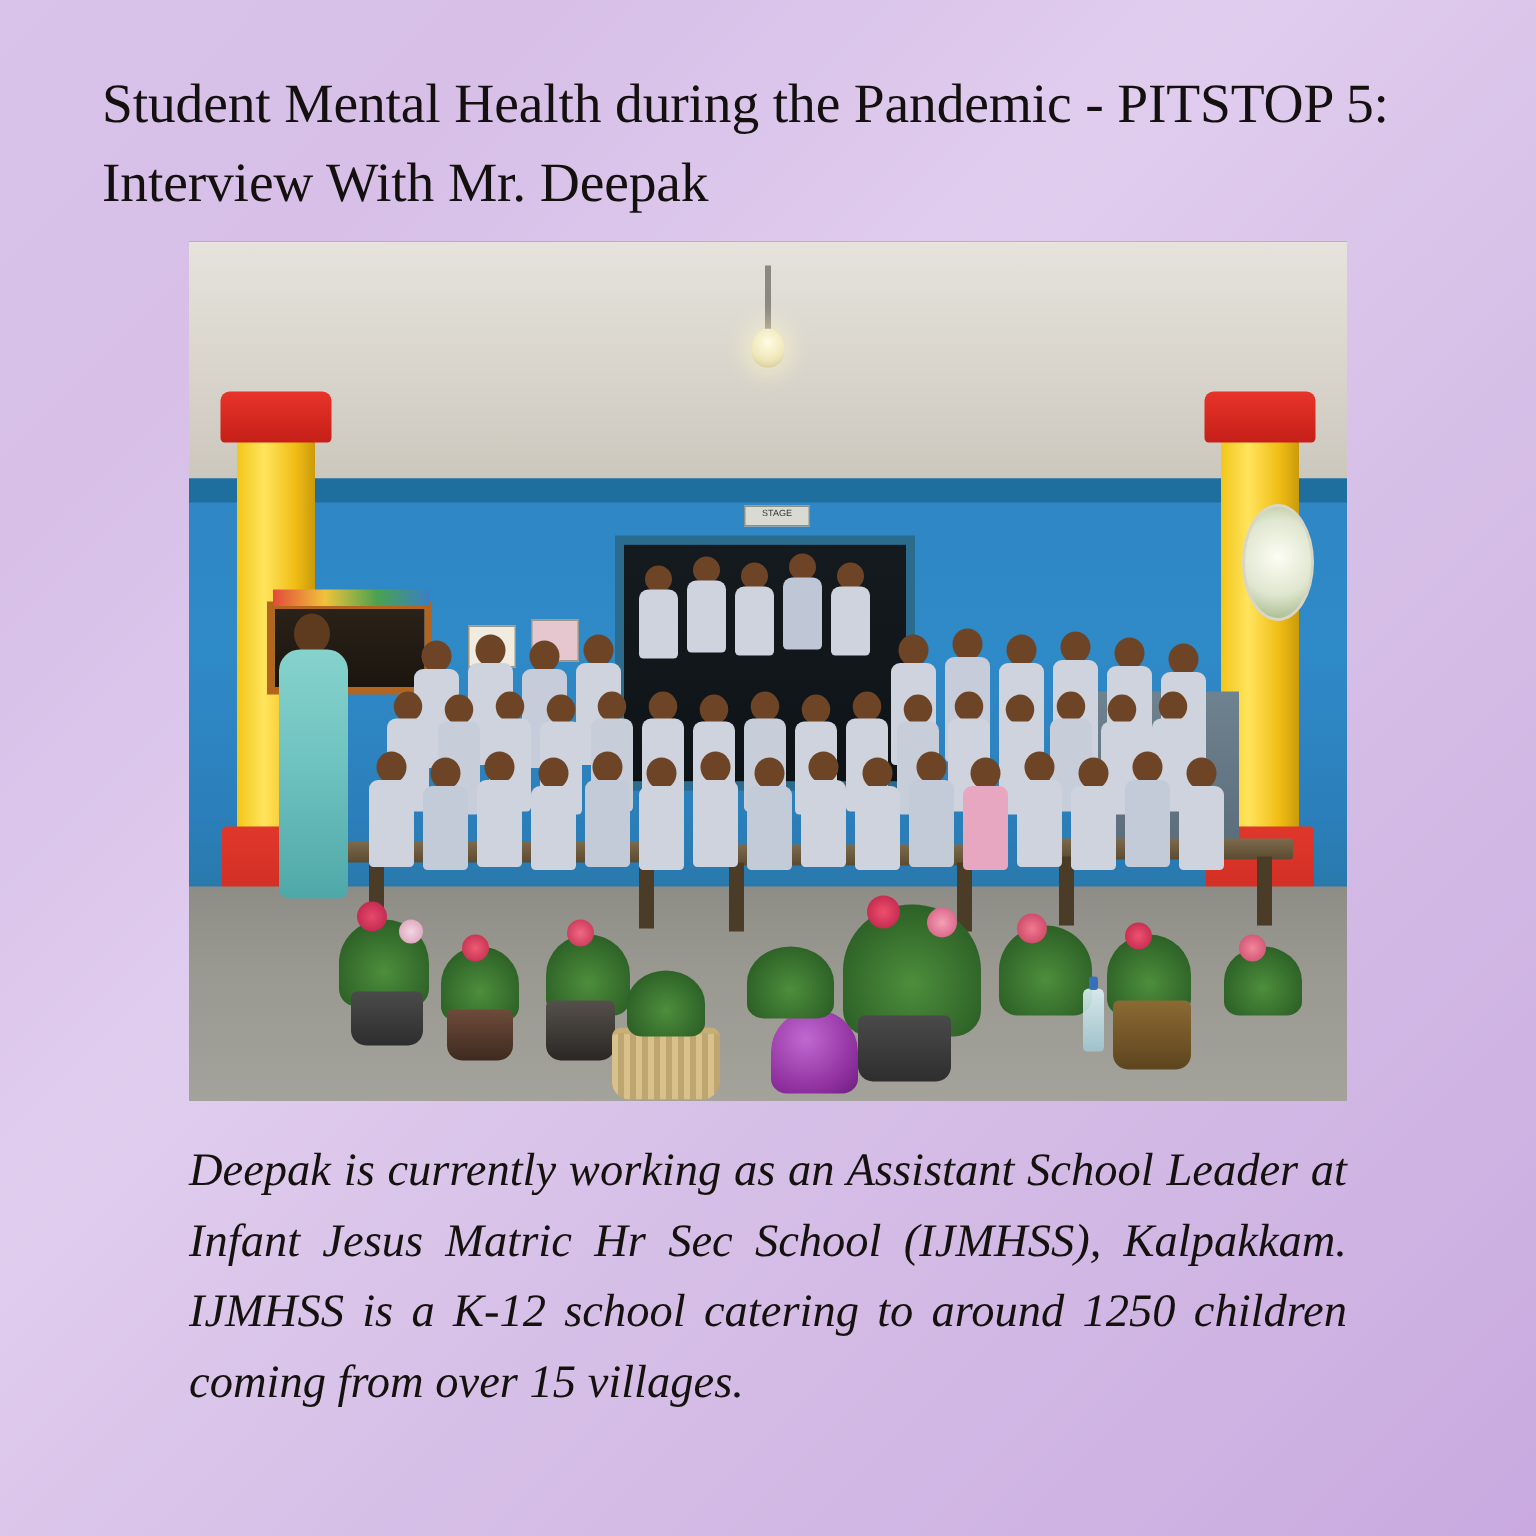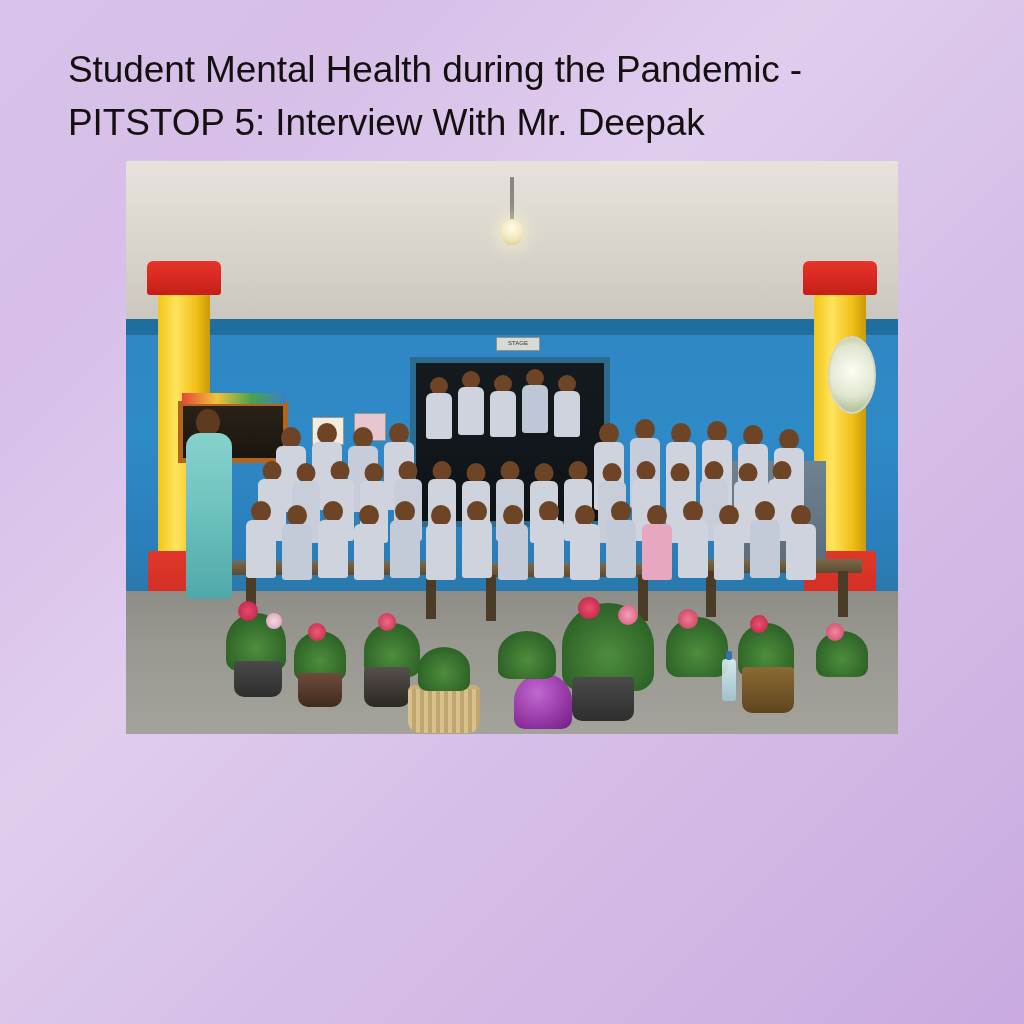--- a/index.html
+++ b/index.html
@@ -21,21 +21,21 @@
     display: flex;
     flex-direction: column;
     align-items: center;
   }
   .title {
     width: 900px;
     margin-top: 44px;
     font-size: 37px;
     line-height: 1.42;
     color: #14100f;
-    font-family: Liberation Sans, sans-serif;
+    font-family: Liberation Serif, serif;
     font-weight: normal;
     letter-spacing: -0.1px;
     padding-left: 6px;
     box-sizing: border-box;
   }
   .photo-wrap {
     width: 772px;
     height: 573px;
     margin-top: 12px;
     position: relative;
@@ -503,14 +503,15 @@
       <div class="greens" style="left:612px;top:462px;width:56px;height:54px;"></div>
       <div class="bouquet" style="left:624px;top:454px;width:18px;height:18px;background:radial-gradient(circle,#ee5270 0%,#ba2147 100%);"></div>
       <div class="pot" style="left:616px;top:506px;width:52px;height:46px;background:linear-gradient(180deg,#8b6a33,#5e451f);"></div>
 
       <div class="greens" style="left:690px;top:470px;width:52px;height:46px;"></div>
       <div class="bouquet" style="left:700px;top:462px;width:18px;height:18px;background:radial-gradient(circle,#f2879d 0%,#c94668 100%);"></div>
 
     </div>
   </div>
 
+  <div class="caption">Deepak is  currently working as an Assistant School Leader at Infant Jesus Matric Hr Sec School (IJMHSS), Kalpakkam. IJMHSS is a K-12 school catering to around 1250 children coming from over 15 villages.</div>
 
 </div>
 
 </body></html>

